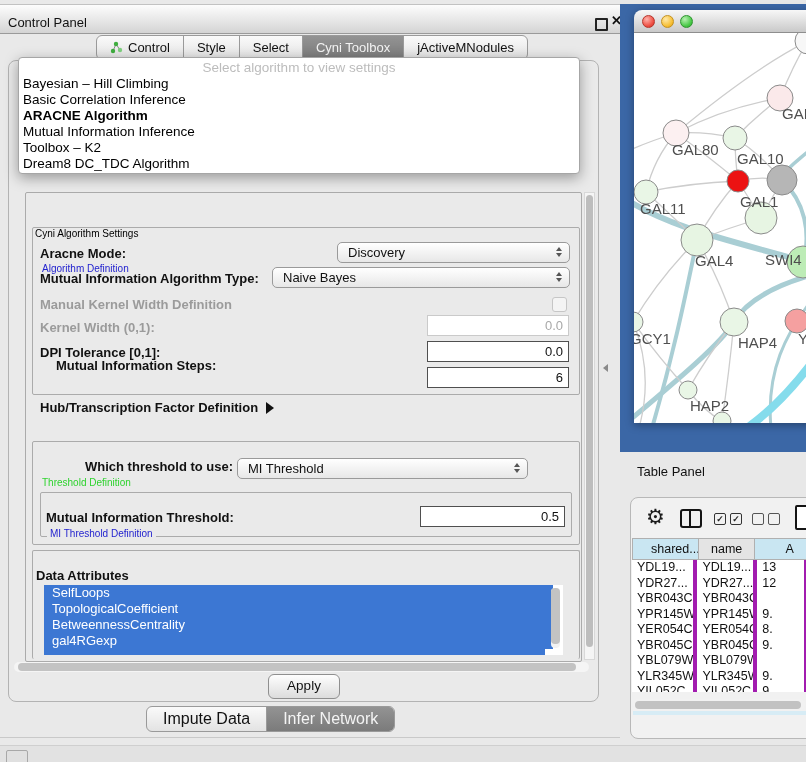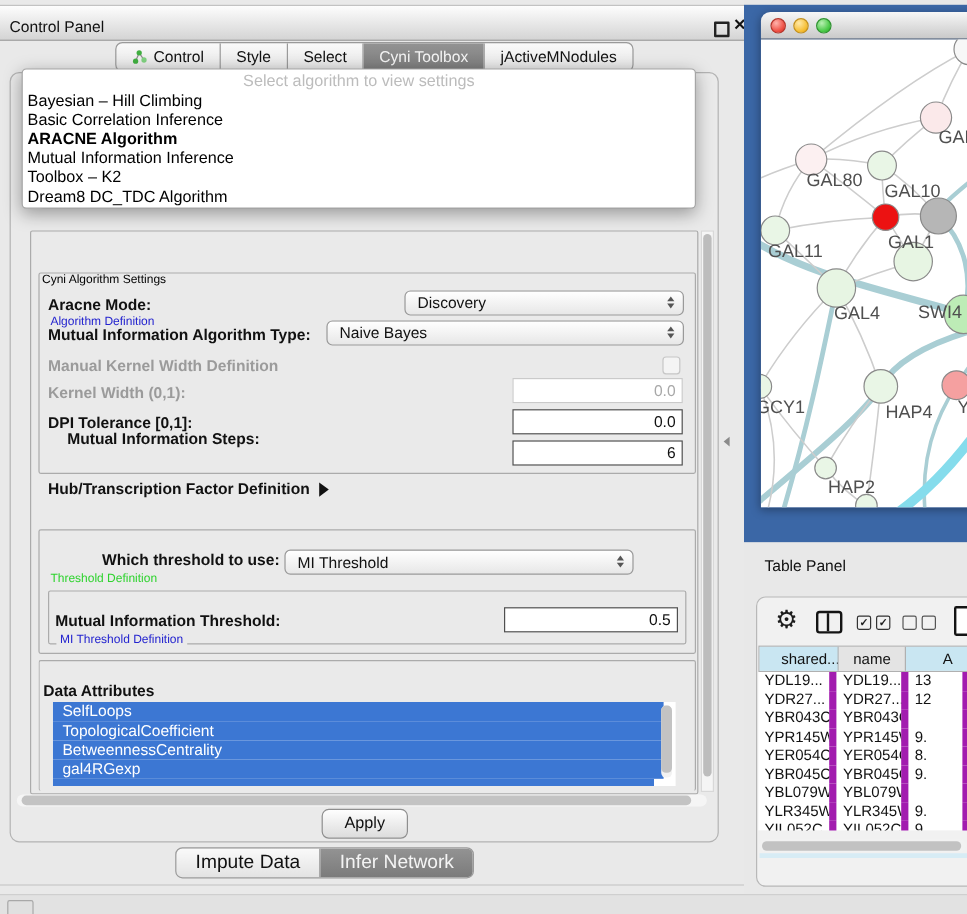--- a/index.html
+++ b/index.html
@@ -129,21 +129,21 @@
      font-size:9px;line-height:10px;text-align:center;color:#222;font-weight:bold;}
   .cb.un{border-color:#555;}
   #tp-doc{left:795px;top:505px;width:16px;height:21px;border:2px solid #141414;border-radius:2px;background:#fff;}
 
   #tbl{left:632px;top:538px;width:174px;height:176px;font-size:12.5px;color:#111;}
   #tbl-head{position:absolute;left:0;top:0;height:22px;display:flex;border:1px solid #b0b0b0;box-sizing:border-box;width:176px;}
   .th{box-sizing:border-box;border-right:1px solid #b0b0b0;text-align:center;line-height:20px;overflow:hidden;white-space:nowrap;}
   .th.hsel{background:#c9e6f2;padding-left:18px;} .th.hnorm{background:#e4e4e4;}
   #tbl-body{position:absolute;left:0;top:22px;width:176px;height:132px;overflow:hidden;background:#fff;}
   .tr{display:flex;height:15.5px;line-height:15.5px;}
-  .td{box-sizing:border-box;padding-left:5px;overflow:hidden;white-space:nowrap;border-right:6px solid #a21caf;}
+  .td{box-sizing:border-box;padding-left:5px;overflow:hidden;white-space:nowrap;border-right:4px solid #a21caf;}
   #tp-hscroll{left:633px;top:699px;width:172px;height:11px;background:#f2f2f2;border-radius:5px;}
   #tp-hscroll .thumb{position:absolute;left:2px;top:1.5px;width:166px;height:8px;background:#c2c2c2;border-radius:4px;}
   #tp-bluestrip{left:633px;top:711px;width:173px;height:4px;background:#d7ecf5;}
 
   .netw-icon{width:13px;height:13px;display:inline-block;}
 </style>
 </head>
 <body>
 
 <div class="abs" id="cp-frame">

